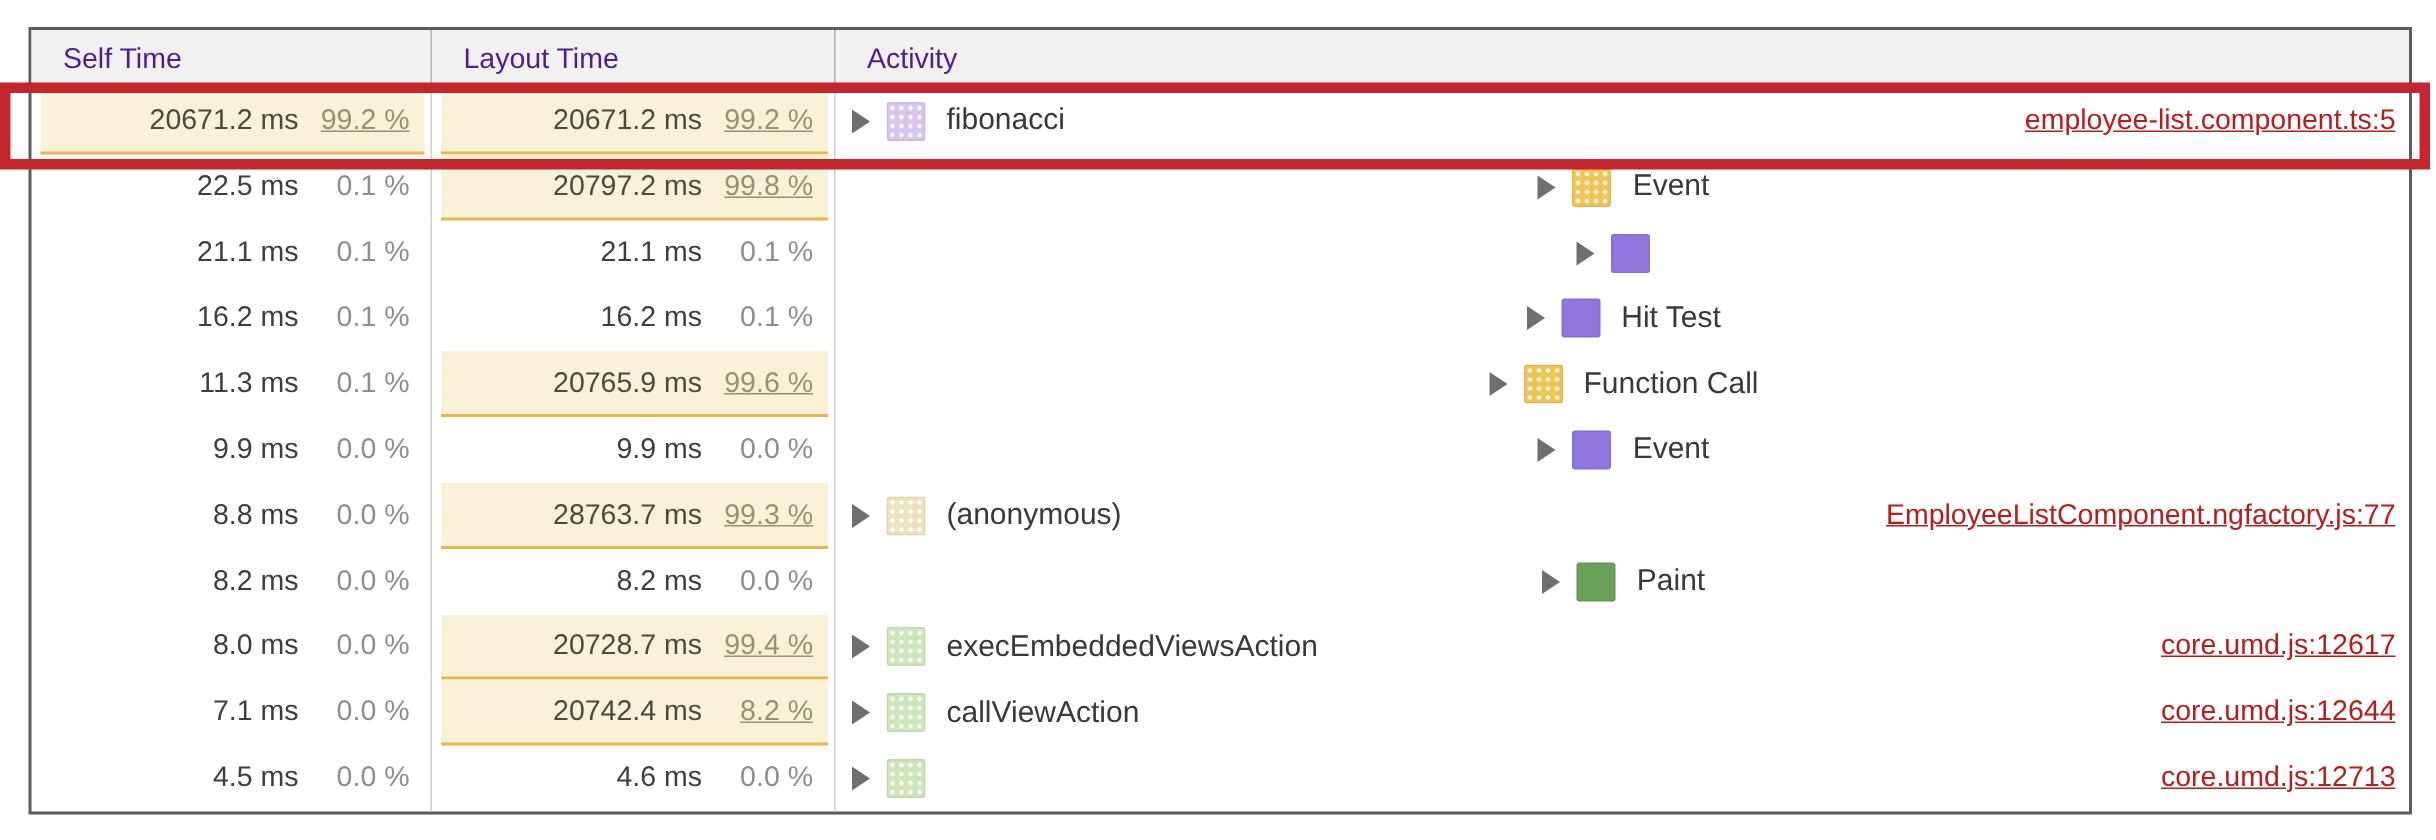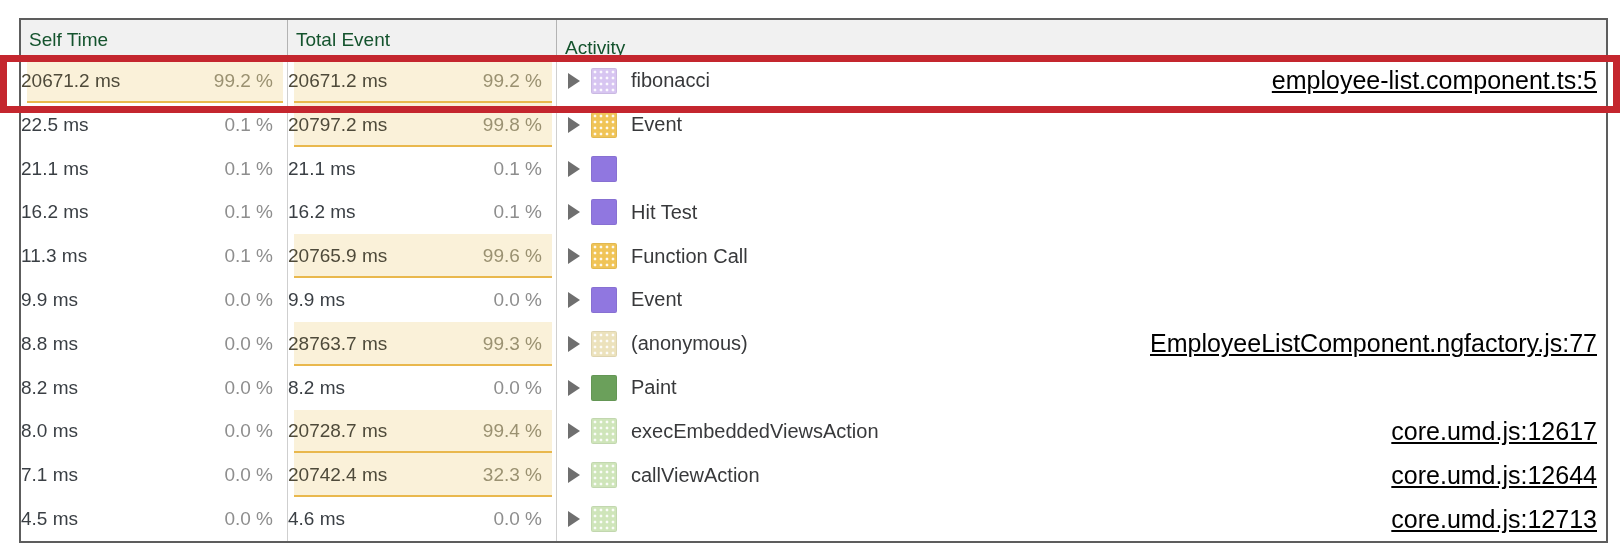--- a/index.html
+++ b/index.html
@@ -23,62 +23,62 @@
   }
   .ghead {
     display: flex;
     height: 39px; min-height: 39px;
     background: #f1f1f1;
     box-sizing: border-box;
   }
   .hcell {
     box-sizing: border-box;
     display: flex; align-items: center;
-    padding-left: 8px;
+    padding-left: 21px;
     font-size: 19px;
-    color: #14532d;
+    color: #4c1d95;
     border-right: 1px solid #b3b3b3;
   }
-  .hcell:last-child { border-right: none; align-items: flex-end; }
+  .hcell:last-child { border-right: none; }
   .gbody { flex: 1; display: flex; flex-direction: column; }
   .row { flex: 1; display: flex; }
 
   .col-self  { width: 267px; min-width: 267px; }
   .col-total { width: 269px; min-width: 269px; }
   .col-act   { flex: 1; }
 
   .cell {
     box-sizing: border-box;
     position: relative;
     display: flex; align-items: center;
   }
   .cell.num {
-    justify-content: space-between;
+    justify-content: flex-end;
     padding-right: 14px;
     border-right: 1px solid #cfcfcf;
     font-size: 19px;
   }
   .cell.num .t { position: relative; z-index: 1; color: #3a3f44; }
   .cell.num .p {
     position: relative; z-index: 1;
     width: 74px; text-align: right;
     color: #8e8e8e;
   }
   
   .cell.num.heavy::before {
     content: "";
     position: absolute;
     left: 6px; right: 4px; top: 0; bottom: 0;
     background: #faf1d9;
     border-bottom: 2px solid #e9b84d;
   }
   .cell.num.heavy .t { color: #4e4a3a; }
-  .cell.num.heavy .p { color: #9a9171; }
-
-  .cell.act { padding-left: 11px; padding-right: 9px; }
+  .cell.num.heavy .p { color: #9a9171; text-decoration: underline; }
+
+  .cell.act { padding-left: 11px; padding-right: 9px; justify-content: center; }
   .tri {
     width: 0; height: 0;
     border-left: 12px solid #6f6f6f;
     border-top: 8px solid transparent;
     border-bottom: 8px solid transparent;
     margin-right: 11px;
     flex: none;
   }
   .swatch {
     width: 26px; height: 26px;
@@ -88,22 +88,22 @@
     flex: none;
   }
   .swatch.dotted {
     background-image: radial-gradient(circle, rgba(255,255,255,0.9) 1.2px, rgba(255,255,255,0) 1.7px);
     background-size: 6px 6px;
     background-position: 1px 1px;
   }
   .alabel { font-size: 20px; color: #38393b; white-space: nowrap; }
   .slink {
     margin-left: auto;
-    font-size: 25px;
-    color: #000000;
+    font-size: 19px;
+    color: #b91c1c;
     text-decoration: underline;
     white-space: nowrap;
     cursor: pointer;
   }
   .slink:empty { display: none; }
 
   
   .red-box {
     position: absolute;
     left: 0; top: 55px;
@@ -118,21 +118,21 @@
 <body>
 
 <div class="stage">
 
   <div class="grid">
     <div class="ghead">
       <div class="hcell col-self">
           <span>Self Time</span>
         </div>
       <div class="hcell col-total">
-          <span>Total Event</span>
+          <span>Layout Time</span>
         </div>
       <div class="hcell col-act">
           <span>Activity</span>
         </div>
     </div>
 
     <div class="gbody">
 
       <div class="row">
         <div class="cell num col-self heavy">
@@ -286,21 +286,21 @@
         </div>
       </div>
 
       <div class="row">
         <div class="cell num col-self">
             <span class="t">7.1 ms</span>
             <span class="p">0.0 %</span>
           </div>
         <div class="cell num col-total heavy">
             <span class="t">20742.4 ms</span>
-            <span class="p">32.3 %</span>
+            <span class="p">8.2 %</span>
           </div>
         <div class="cell act col-act">
           <span class="tri"></span>
           <span class="swatch dotted" style="background-color: rgb(207, 229, 186);"></span>
           <span class="alabel">callViewAction</span>
           <a class="slink">core.umd.js:12644</a>
         </div>
       </div>
 
       <div class="row">

